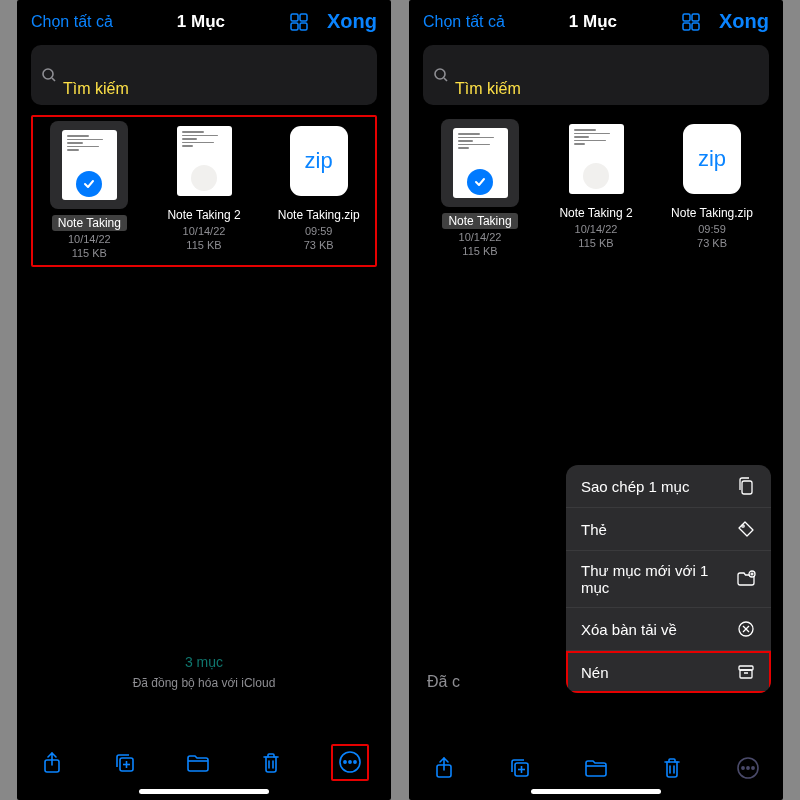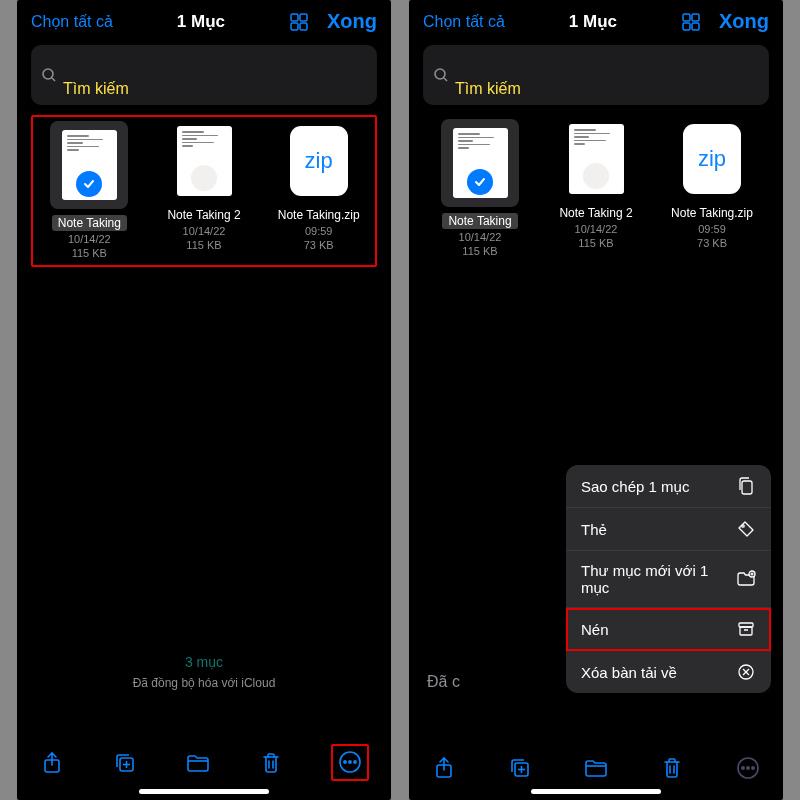--- a/index.html
+++ b/index.html
@@ -290,37 +290,37 @@
         <span>Thư mục mới với 1 mục</span>
         <span class="cm-ico">
           <svg width="20" height="18" viewBox="0 0 20 18" fill="none" stroke="#fff" stroke-width="1.3">
               <path d="M2 5 Q2 3 4 3 L8 3 L9.5 5 L16 5 Q18 5 18 7 L18 13 Q18 15 16 15 L4 15 Q2 15 2 13 Z"></path>
               <circle cx="16" cy="4" r="3" fill="#2c2c2e"></circle>
               <line x1="16" y1="2.5" x2="16" y2="5.5"></line>
               <line x1="14.5" y1="4" x2="17.5" y2="4"></line>
             </svg>
         </span>
       </div>
+      <div class="cm-item">
+        <span>Xóa bàn tải về</span>
+        <span class="cm-ico">
+          <svg width="18" height="18" viewBox="0 0 18 18" fill="none" stroke="#fff" stroke-width="1.3">
+              <circle cx="9" cy="9" r="7"></circle>
+              <line x1="6" y1="6" x2="12" y2="12"></line>
+              <line x1="12" y1="6" x2="6" y2="12"></line>
+            </svg>
+        </span>
+      </div>
       <div class="cm-item highlighted">
         <span>Nén</span>
         <span class="cm-ico">
           <svg width="18" height="18" viewBox="0 0 18 18" fill="none" stroke="#fff" stroke-width="1.3">
               <rect x="2" y="3" width="14" height="4" rx="1"></rect>
               <rect x="3" y="7" width="12" height="8" rx="1"></rect>
               <line x1="7" y1="10" x2="11" y2="10"></line>
-            </svg>
-        </span>
-      </div>
-      <div class="cm-item">
-        <span>Xóa bàn tải về</span>
-        <span class="cm-ico">
-          <svg width="18" height="18" viewBox="0 0 18 18" fill="none" stroke="#fff" stroke-width="1.3">
-              <circle cx="9" cy="9" r="7"></circle>
-              <line x1="6" y1="6" x2="12" y2="12"></line>
-              <line x1="12" y1="6" x2="6" y2="12"></line>
             </svg>
         </span>
       </div>
     </div>
   </div>
 
   <div class="toolbar">
     <span class="tb-ico">
       <svg width="22" height="24" viewBox="0 0 22 24" fill="none" stroke="#0a84ff" stroke-width="1.6" stroke-linecap="round" stroke-linejoin="round">
           <path d="M11 2 L11 14"></path>

